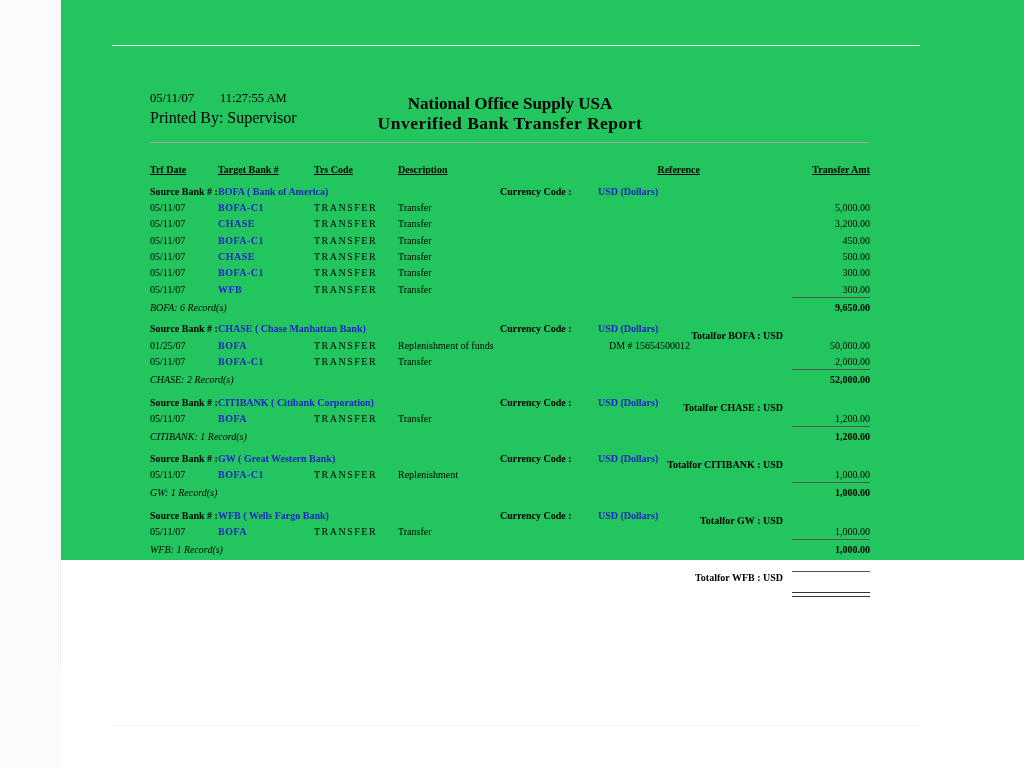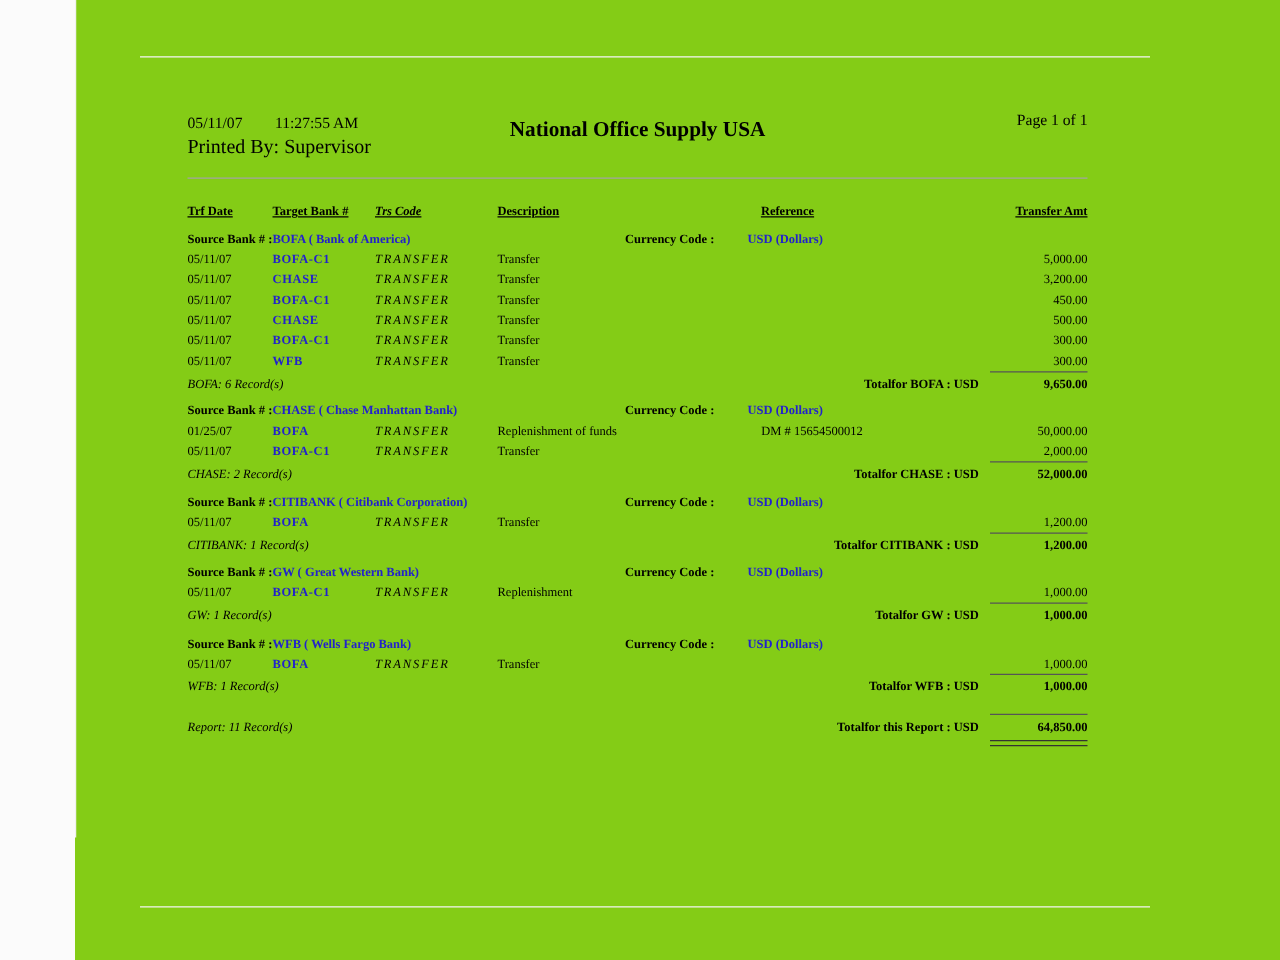--- a/index.html
+++ b/index.html
@@ -1,16 +1,16 @@
 <!DOCTYPE html>
 <html><head>
 <meta charset="utf-8">
 <style>
   html,body{margin:0;padding:0;background:#ffffff;width:1024px;height:768px;overflow:hidden;}
-  .canvas{position:absolute;left:0;top:0;width:1024px;height:768px;background:#84cc16;
+  .canvas{position:absolute;left:0;top:0;width:1024px;height:560px;background:#22c55e;
           font-family:"Liberation Serif","DejaVu Serif",serif;color:#000;}
   
   .edge-left{position:absolute;left:60px;top:0;width:1px;height:670px;background:#f0f0f0;}
   .edge-top{position:absolute;left:112px;top:45px;width:808px;height:1px;background:#f5f5f5;}
   .edge-bottom{position:absolute;left:112px;top:725px;width:808px;height:1px;background:#f3f3f3;}
   .margin-strip{position:absolute;left:0;top:0;width:60px;height:768px;background:#fbfbfb;}
 
   
   .hdr-datetime{position:absolute;left:150px;top:91px;font-size:12.5px;white-space:nowrap;}
   .hdr-datetime .t{margin-left:26px;}
@@ -20,56 +20,56 @@
   .hdr-title{position:absolute;left:150px;top:113px;width:720px;text-align:center;
              font-size:17.5px;font-weight:bold;letter-spacing:0.5px;}
   .hdr-page{position:absolute;left:150px;top:89px;width:720px;text-align:right;font-size:12.5px;}
   .hdr-rule{position:absolute;left:150px;top:142px;width:720px;height:0;border-top:1px solid #a3a3a3;}
 
   
   .row{position:absolute;left:150px;width:720px;height:16px;font-size:10px;line-height:13px;}
   .row span{position:absolute;top:0;white-space:nowrap;}
   .cd{left:0;}
   .ct{left:68px;color:#2222CC;font-weight:bold;letter-spacing:0.5px;}
-  .cc{left:150px;letter-spacing:1.5px;font-style:italic;}
+  .cc{left:164px;letter-spacing:1.5px;}
   .cds{left:248px;}
   .cr{left:459px;}
   .ca{right:0;text-align:right;}
 
   .colhdr span{font-weight:bold;text-decoration:underline;}
-  .colhdr .cref{left:410px;width:140px;text-align:center;}
+  .colhdr .cref{left:410px;width:140px;text-align:right;}
 
   .gh-label{left:0;font-weight:bold;}
   .gh-bank{left:68px;color:#2222CC;font-weight:bold;}
   .gh-cur{left:350px;font-weight:bold;}
   .gh-curval{left:448px;color:#2222CC;font-weight:bold;}
 
   .ti{left:0;font-style:italic;}
-  .tl{right:87px;font-weight:bold;}
+  .tl{right:87px;font-weight:bold;margin-top:28px;}
   .ta{right:0;font-weight:bold;}
 
   .tline{position:absolute;right:0;width:78px;height:0;border-top:1px solid #555;}
   .dline{position:absolute;right:0;width:78px;height:3px;border-top:1px solid #333;border-bottom:1px solid #333;}
   .lines-wrap{position:absolute;left:150px;width:720px;height:0;}
 </style>
 </head>
 <body>
 
 <div class="canvas">
   <div class="margin-strip"></div>
   <div class="edge-left"></div>
   <div class="edge-top"></div>
   <div class="edge-bottom"></div>
 
   <div class="hdr-datetime">
     <span>05/11/07</span><span class="t">11:27:55 AM</span>
   </div>
   <div class="hdr-printedby">Printed By: Supervisor</div>
   <div class="hdr-company">National Office Supply USA</div>
-  <div class="hdr-page">Page 1 of 1</div>
+  <div class="hdr-title">Unverified Bank Transfer Report</div>
   <div class="hdr-rule"></div>
 
   <div class="row colhdr" style="top:163px">
     <span class="cd">Trf Date</span>
     <span class="ct" style="color:#000;letter-spacing:0">Target Bank #</span>
     <span class="cc" style="letter-spacing:0">Trs Code</span>
     <span class="cds">Description</span>
     <span class="cref">Reference</span>
     <span class="ca">Transfer Amt</span>
   </div>
@@ -233,21 +233,16 @@
     </div>
   <div class="row" style="top:543px">
     <span class="ti">WFB: 1 Record(s)</span>
     <span class="tl">Totalfor WFB : USD</span>
     <span class="ca ta">1,000.00</span>
   </div>
 
   <div class="lines-wrap" style="top:571px">
       <div class="tline"></div>
     </div>
-  <div class="row" style="top:576px">
-    <span class="ti">Report: 11 Record(s)</span>
-    <span class="tl">Totalfor this Report : USD</span>
-    <span class="ca ta">64,850.00</span>
-  </div>
   <div class="lines-wrap" style="top:592px">
       <div class="dline"></div>
     </div>
 </div>
 
 </body></html>

